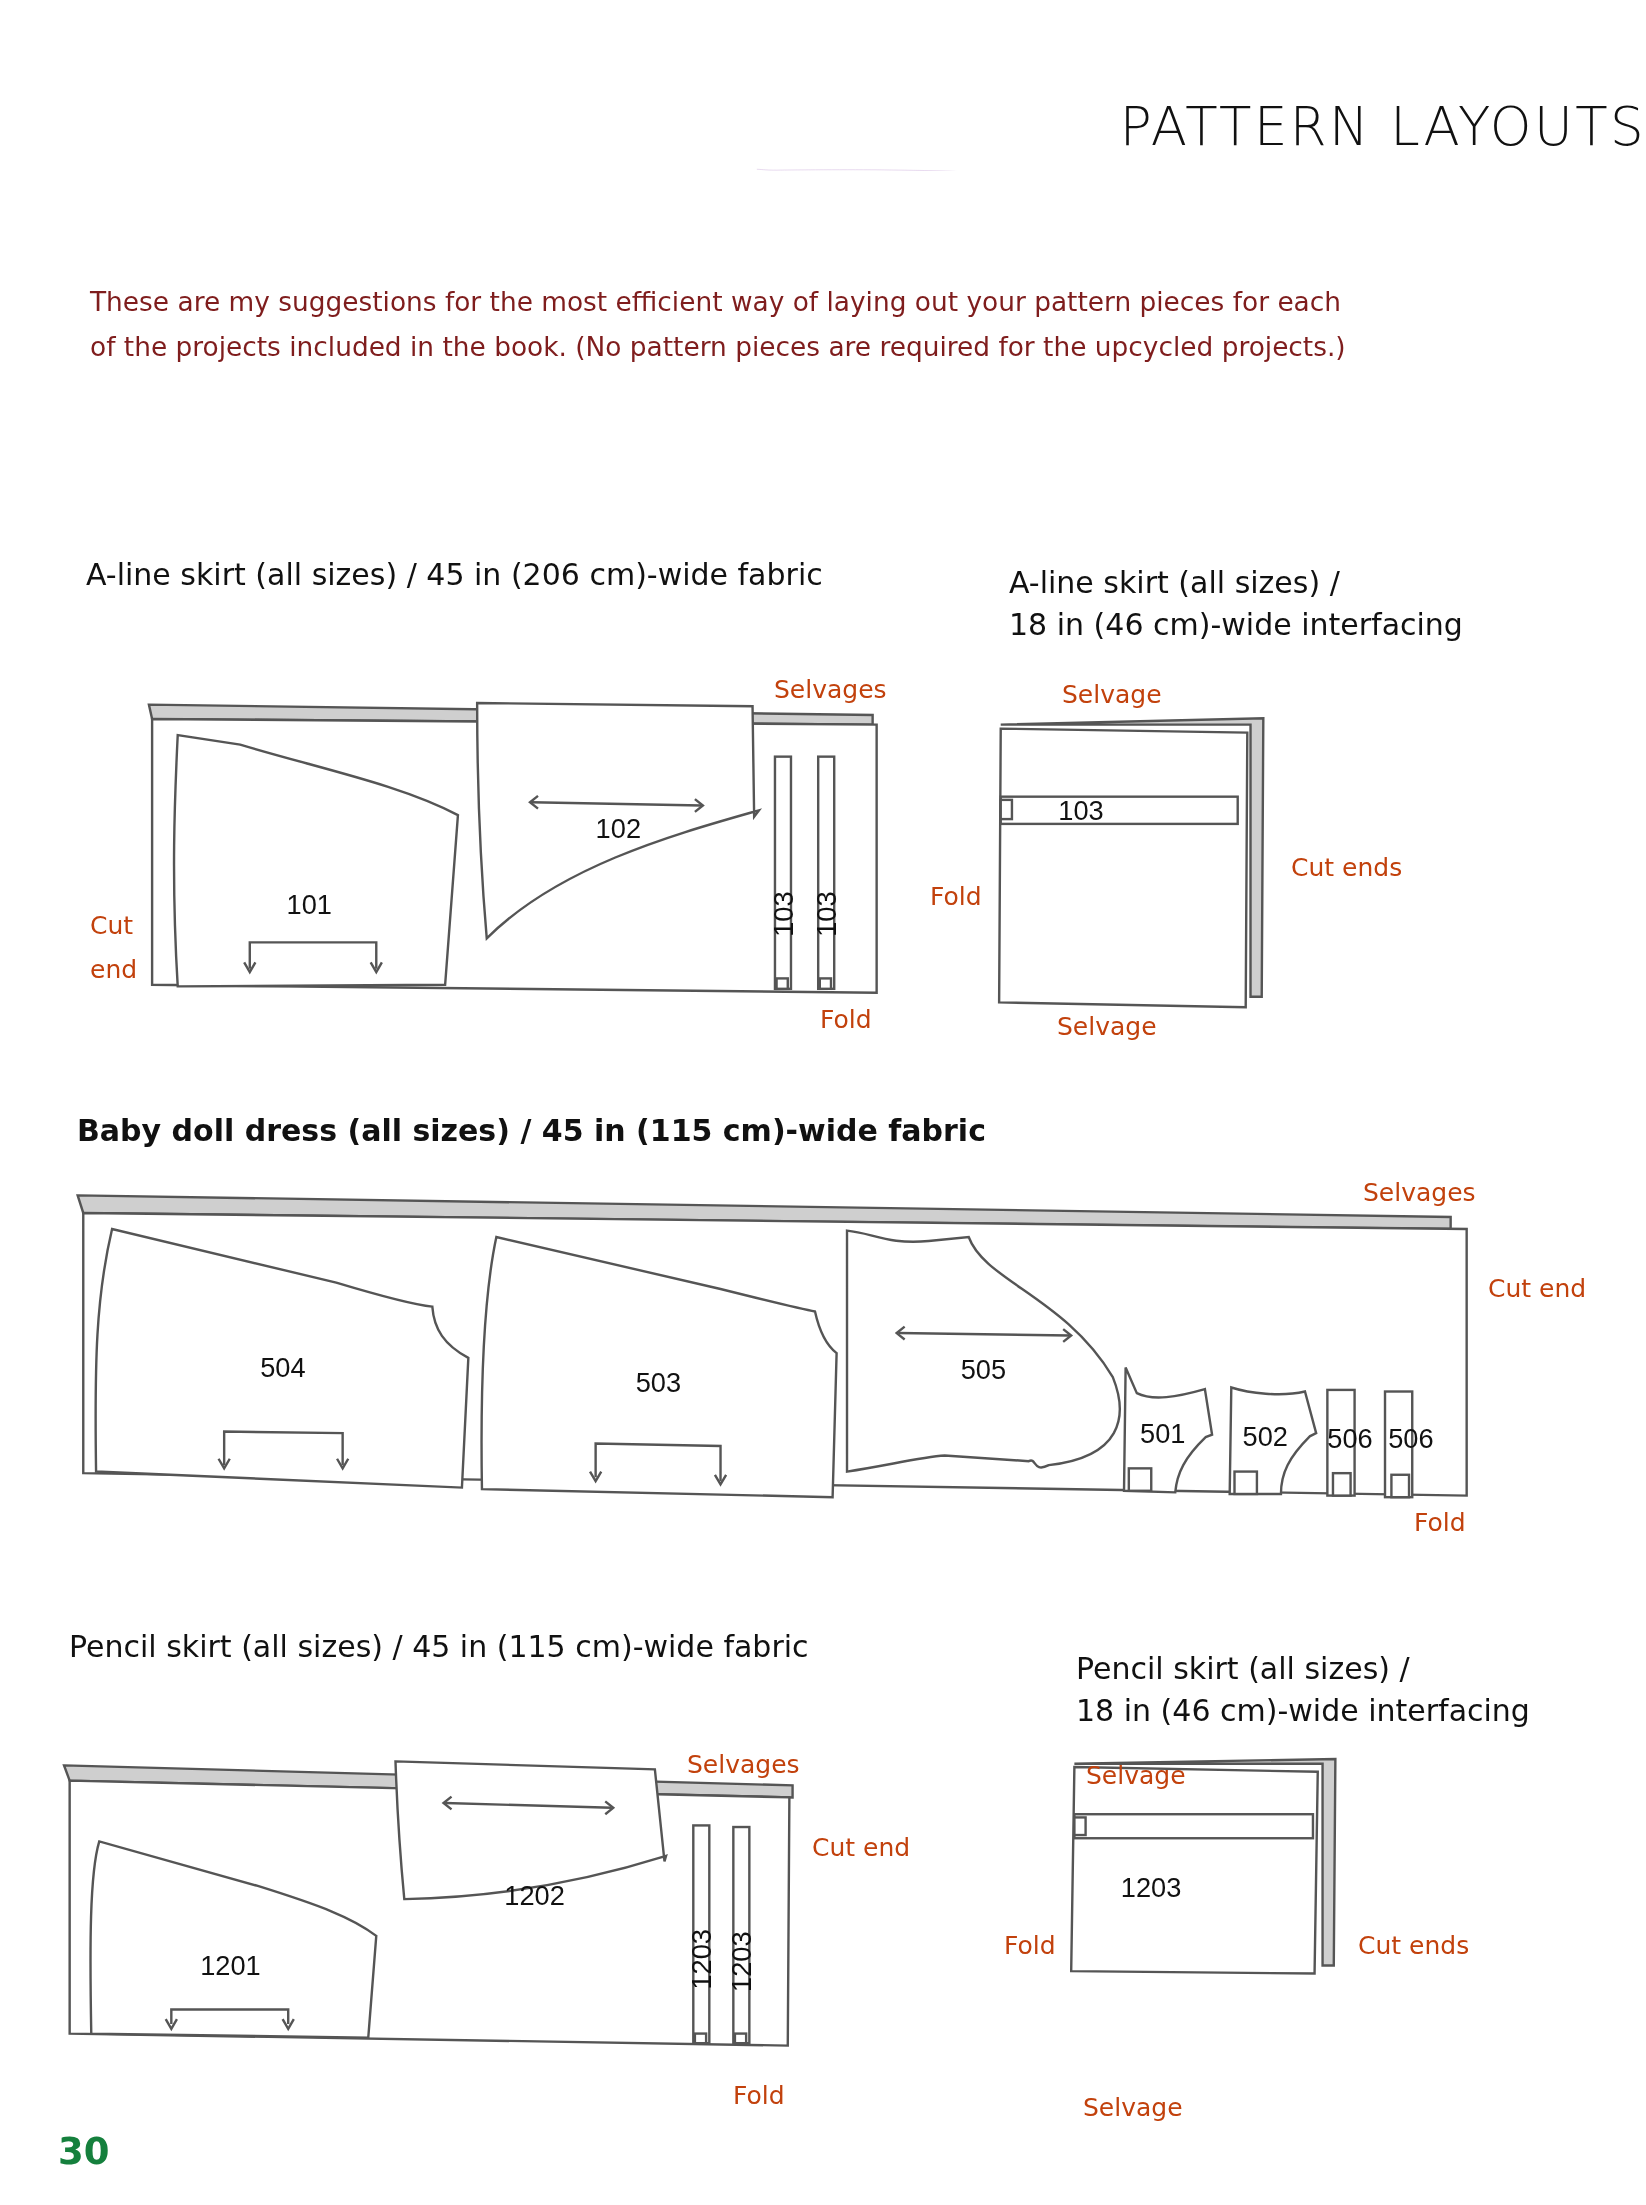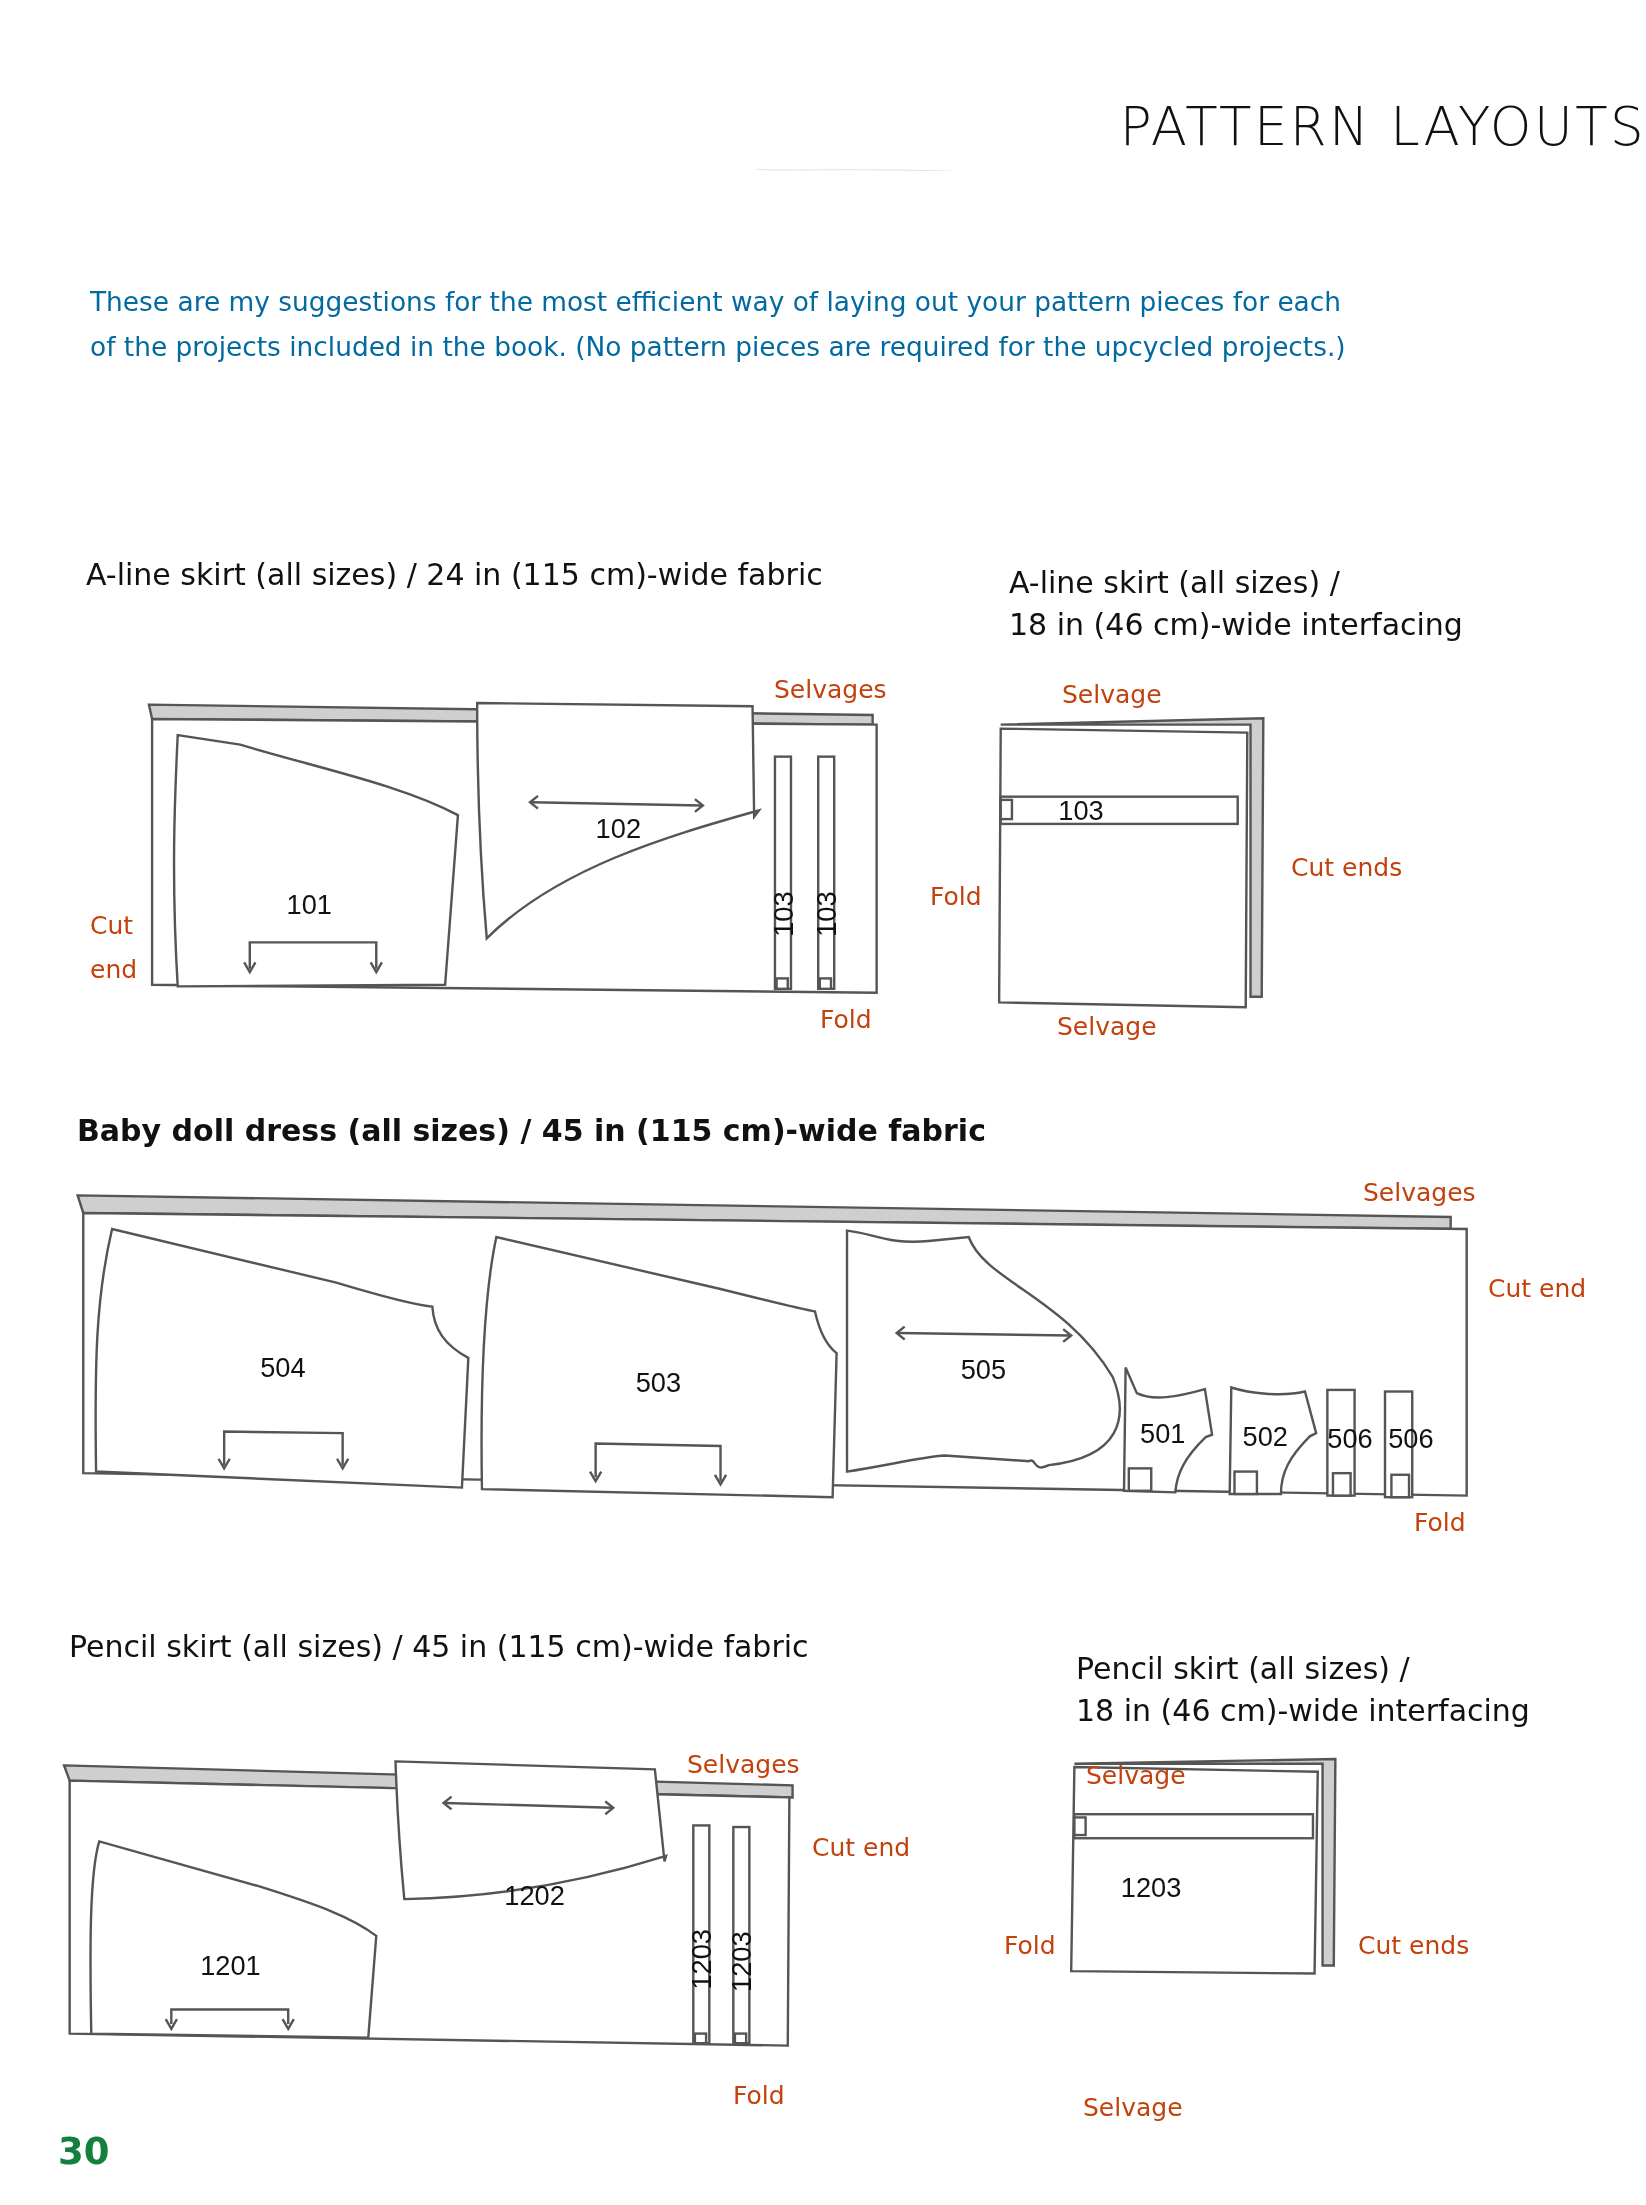--- a/index.html
+++ b/index.html
@@ -3,21 +3,21 @@
 <meta charset="utf-8">
 <style>
   html, body { margin:0; padding:0; background:#ffffff; }
   body { width:1646px; height:2205px; position:relative; overflow:hidden;
          font-family:"DejaVu Sans", sans-serif; color:#1a1a1a; }
   .abs { position:absolute; }
   .page-title { left:0; width:1646px; top:96px; text-align:right;
                 font-family:"DejaVu Sans", sans-serif; font-weight:200;
                 font-size:53px; letter-spacing:2.4px; color:#111; }
   .rule { left:86px; top:175px; width:1547px; height:3.2px; }
-  .intro { left:90px; top:279px; width:1281px; font-size:26.4px; line-height:45px; color:#0369a1; }
+  .intro { left:90px; top:279px; width:1281px; font-size:26.4px; line-height:45px; color:#7f1d1d; }
   .heading { font-size:30px; color:#111; line-height:42px; }
   .label { font-size:25px; color:#c2410c; line-height:32px; }
   .page-num { left:58px; top:2130px; font-size:37px; color:#15803d; font-weight:700; }
   svg { position:absolute; left:0; top:0; }
   .piece { fill:#fff; stroke:#555; stroke-width:3; }
   .fab { fill:#fff; stroke:#555; stroke-width:3; }
   .under { fill:#cfcfcf; stroke:#555; stroke-width:3; }
   .line { fill:none; stroke:#555; stroke-width:3; }
   .num { font-family:"Liberation Sans", sans-serif; font-size:34px; fill:#111; }
 </style>
@@ -127,21 +127,21 @@
     <text class="num" x="1658" y="1808">506</text>
     <text class="num" x="1734" y="1808">506</text>
     <text class="num" x="250" y="2467">1201</text>
     <text class="num" x="630" y="2380">1202</text>
     <text class="num" x="888" y="2485" transform="rotate(-90 888 2485)">1203</text>
     <text class="num" x="938" y="2488" transform="rotate(-90 938 2488)">1203</text>
     <text class="num" x="1400" y="2370">1203</text>
   </g>
 </svg>
 
-<div class="abs heading" style="left:86px;top:554px;">A-line skirt (all sizes) / 24 in (115 cm)-wide fabric</div>
+<div class="abs heading" style="left:86px;top:554px;">A-line skirt (all sizes) / 45 in (206 cm)-wide fabric</div>
 <div class="abs label" style="left:774px;top:674px;">Selvages</div>
 <div class="abs label" style="left:90px;top:910px;">
   <div>Cut</div>
   <div style="margin-top:12px;">end</div>
 </div>
 <div class="abs label" style="left:820px;top:1004px;">Fold</div>
 
 <div class="abs heading" style="left:1009px;top:562px;">
   <div>A-line skirt (all sizes) /</div>
   <div>18 in (46 cm)-wide interfacing</div>

